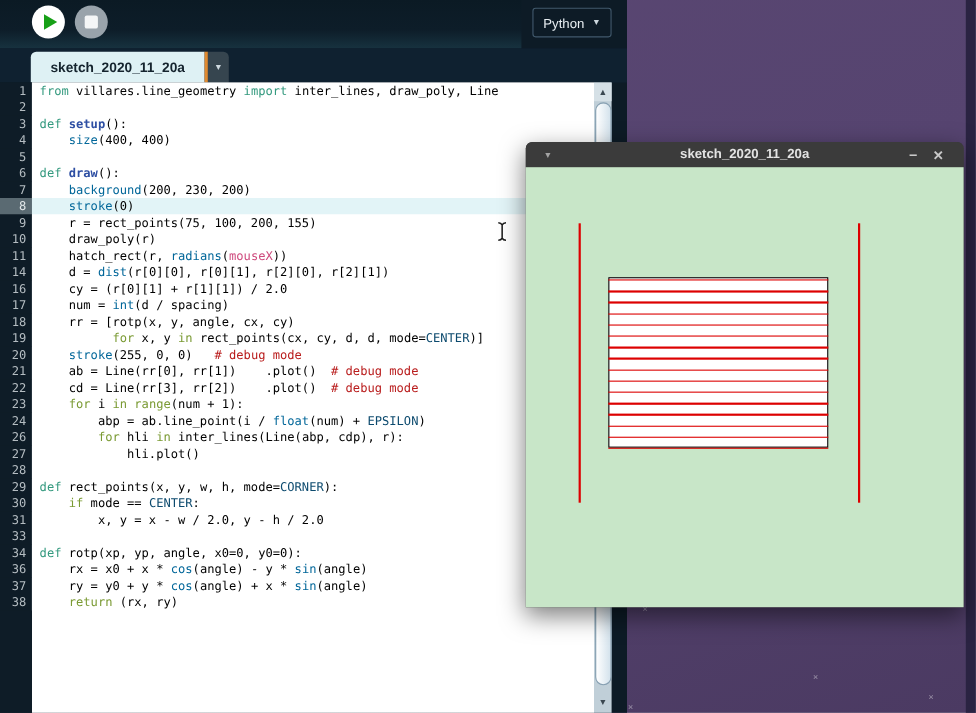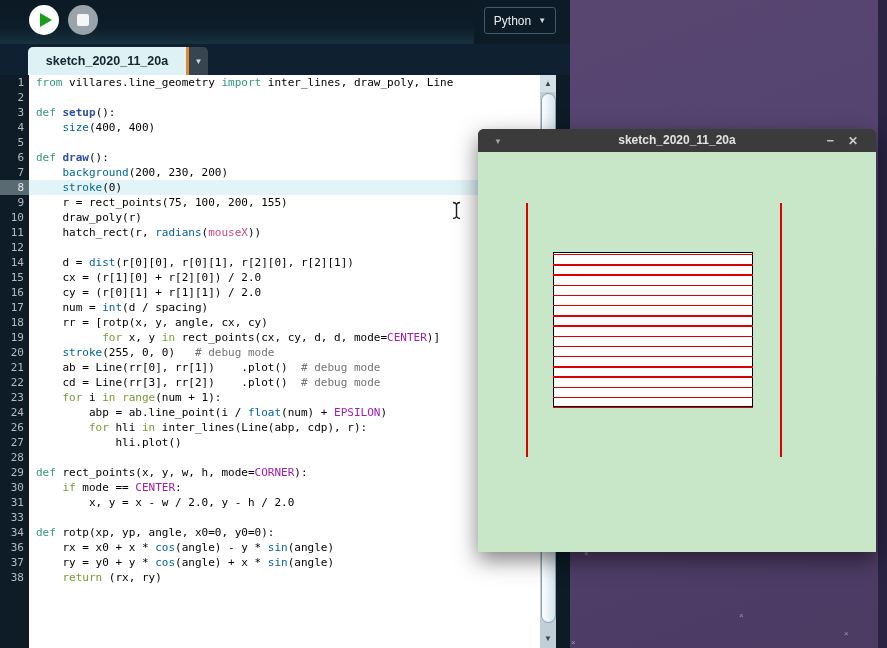--- a/index.html
+++ b/index.html
@@ -47,25 +47,25 @@
   .ln{width:29px;flex:0 0 29px;background:#0e1c27;color:#b4bcc1;
       font-family:"DejaVu Sans Mono",monospace;font-size:11px;line-height:15px;
       text-align:right;padding-right:5px;box-sizing:border-box;}
   .src{flex:1;background:#ffffff;white-space:pre;
        font-family:"DejaVu Sans Mono",monospace;font-size:11px;line-height:15px;
        padding-left:7px;color:#000;}
   .line.cur .ln{background:#5a6a72;color:#e2e7e9;}
   .line.cur .src{background:#e2f4f7;}
   .tk-kw{color:#33997e;}
   .tk-flow{color:#7a9a33;}
-  .tk-const{color:#a21caf;}
+  .tk-const{color:#0c4a6e;}
   .tk-fn{color:#006699;}
   .tk-fnb{color:#2e4fa3;font-weight:bold;}
   .tk-var{color:#ce4a7d;}
-  .tk-cm{color:#737373;}
+  .tk-cm{color:#b91c1c;}
   .tk-pl{color:#000000;}
 
   
   #scrollbar{left:540px;top:75px;width:16px;height:573px;background:#c0cfd8;}
   #scroll-up{position:absolute;left:0;top:0;width:16px;height:17px;background:#d5e0e6;
              border:none;padding:0;color:#3a4750;font-size:8px;cursor:pointer;}
   #scroll-thumb{position:absolute;left:1px;top:18px;width:13px;height:528px;
                 background:linear-gradient(90deg,#ffffff,#d3e2ec);
                 border:1px solid #87a0b2;border-radius:8px;cursor:pointer;}
   #scroll-down{position:absolute;left:0;bottom:2px;width:16px;height:15px;
@@ -165,30 +165,22 @@
       </div>
       <div class="line">
         <span class="ln">10</span>
         <span class="src"><span class="tk-pl">    draw_poly(r)</span></span>
       </div>
       <div class="line">
         <span class="ln">11</span>
         <span class="src"><span class="tk-pl">    hatch_rect(r, </span><span class="tk-fn">radians</span><span class="tk-pl">(</span><span class="tk-var">mouseX</span><span class="tk-pl">))</span></span>
       </div>
       <div class="line">
-        <span class="ln">12</span>
-        <span class="src"></span>
-      </div>
-      <div class="line">
         <span class="ln">14</span>
         <span class="src"><span class="tk-pl">    d = </span><span class="tk-fn">dist</span><span class="tk-pl">(r[0][0], r[0][1], r[2][0], r[2][1])</span></span>
-      </div>
-      <div class="line">
-        <span class="ln">15</span>
-        <span class="src"><span class="tk-pl">    cx = (r[1][0] + r[2][0]) / 2.0</span></span>
       </div>
       <div class="line">
         <span class="ln">16</span>
         <span class="src"><span class="tk-pl">    cy = (r[0][1] + r[1][1]) / 2.0</span></span>
       </div>
       <div class="line">
         <span class="ln">17</span>
         <span class="src"><span class="tk-pl">    num = </span><span class="tk-fn">int</span><span class="tk-pl">(d / spacing)</span></span>
       </div>
       <div class="line">

